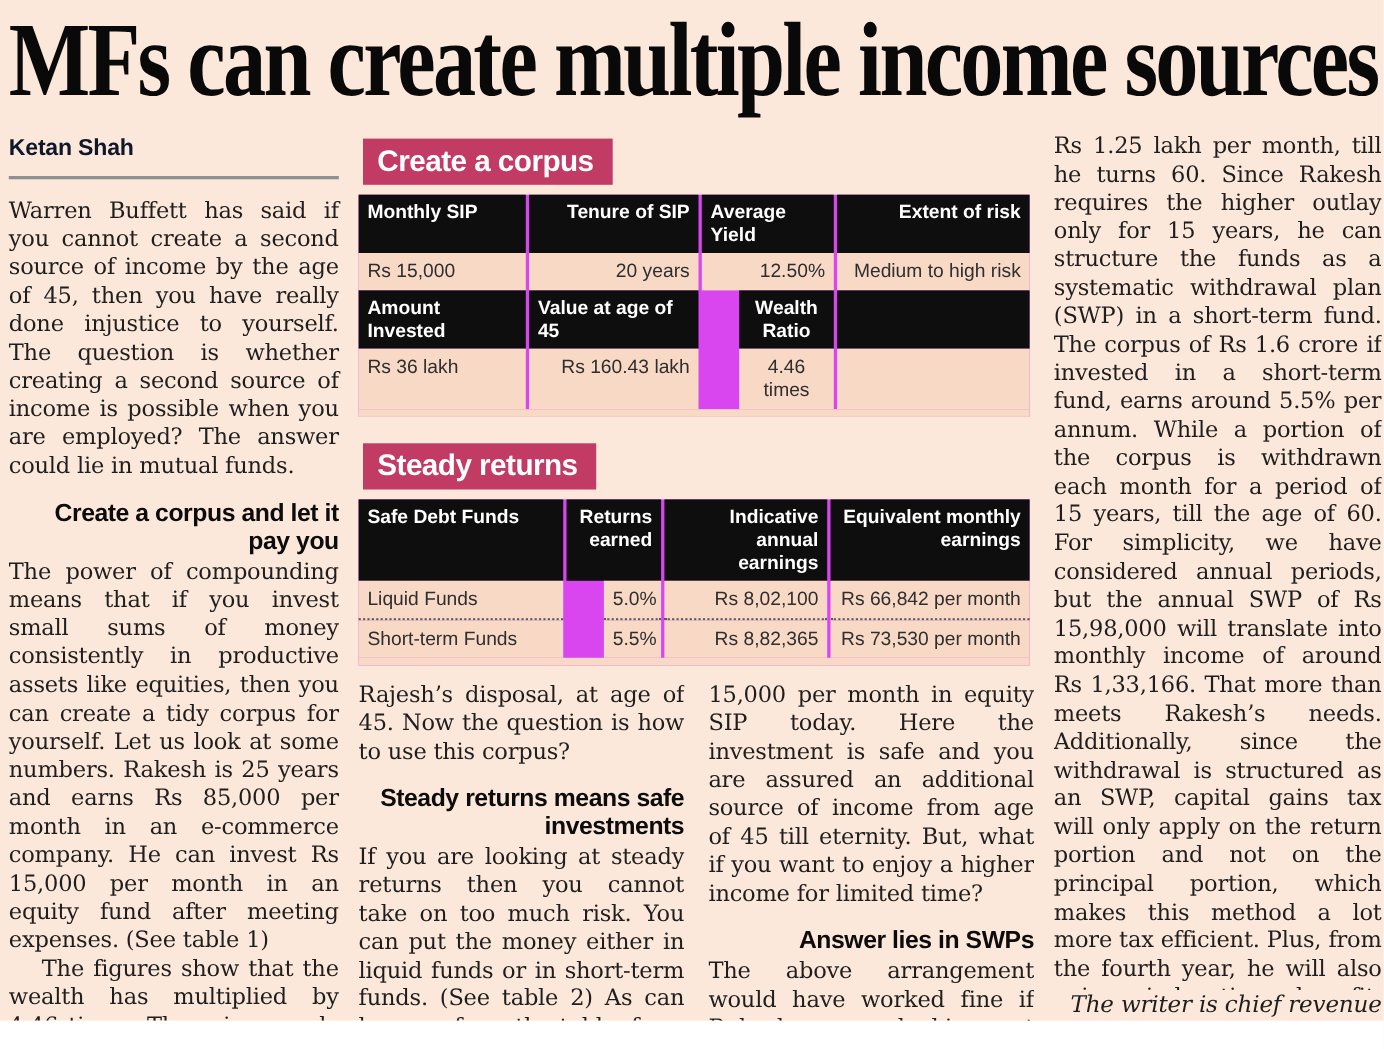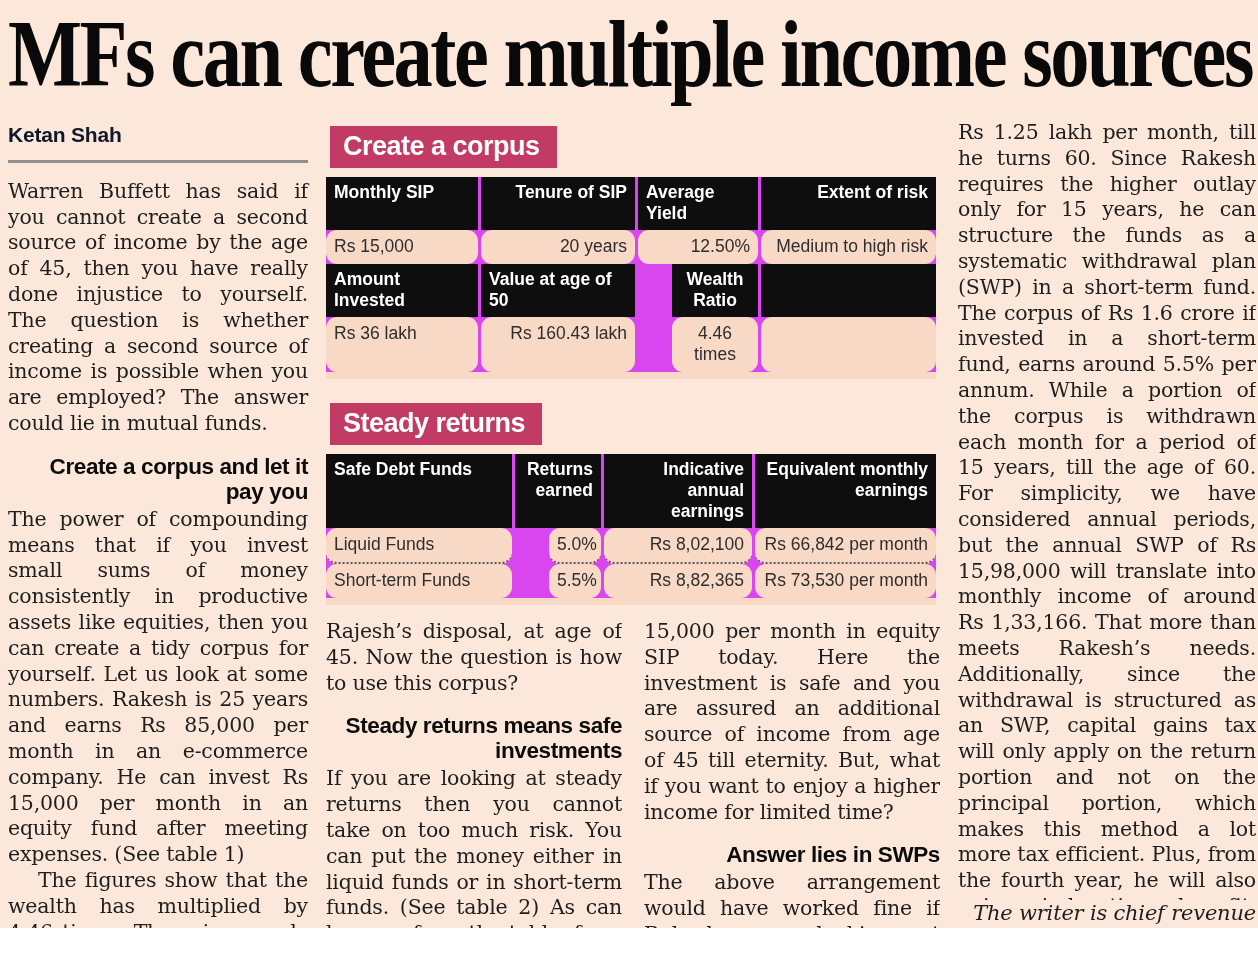--- a/index.html
+++ b/index.html
@@ -100,21 +100,20 @@
     box-sizing:border-box;
   }
   .td{
     background:#f8d9c6;
     color:#2e2e2e;
     font-family:"Liberation Sans", sans-serif;
     font-size:17.5px;
     line-height:21px;
     padding:6px 8px 7px;
     box-sizing:border-box;
-    border-radius:11px;
   }
   .t2head .th{min-height:50px;}
   .al{text-align:left;} .ar{text-align:right;} .ac{text-align:center;margin-left:34px;}
   .t2{grid-template-columns:186px 86px 148px 1fr;margin-bottom:0;}
   .dotted{border-bottom:2px dotted #5a5a5a;}
   .gap-between-tables{height:24px;}
   
   .main-d{flex:1 1 auto;overflow:hidden;}
   .credit{
     flex:none;
@@ -157,21 +156,21 @@
             <div class="th ar">Tenure of SIP</div>
             <div class="th al">Average Yield</div>
             <div class="th ar">Extent of risk</div>
 
             <div class="td al">Rs 15,000</div>
             <div class="td ar">20 years</div>
             <div class="td ar">12.50%</div>
             <div class="td ar">Medium to high risk</div>
 
             <div class="th al">Amount Invested</div>
-            <div class="th al">Value at age of 50</div>
+            <div class="th al">Value at age of 45</div>
             <div class="th ac">Wealth Ratio</div>
             <div class="th al"></div>
 
             <div class="td al">Rs 36 lakh</div>
             <div class="td ar">Rs 160.43 lakh</div>
             <div class="td ac">4.46 times</div>
             <div class="td al"></div>
           </div>
         </div>
 

